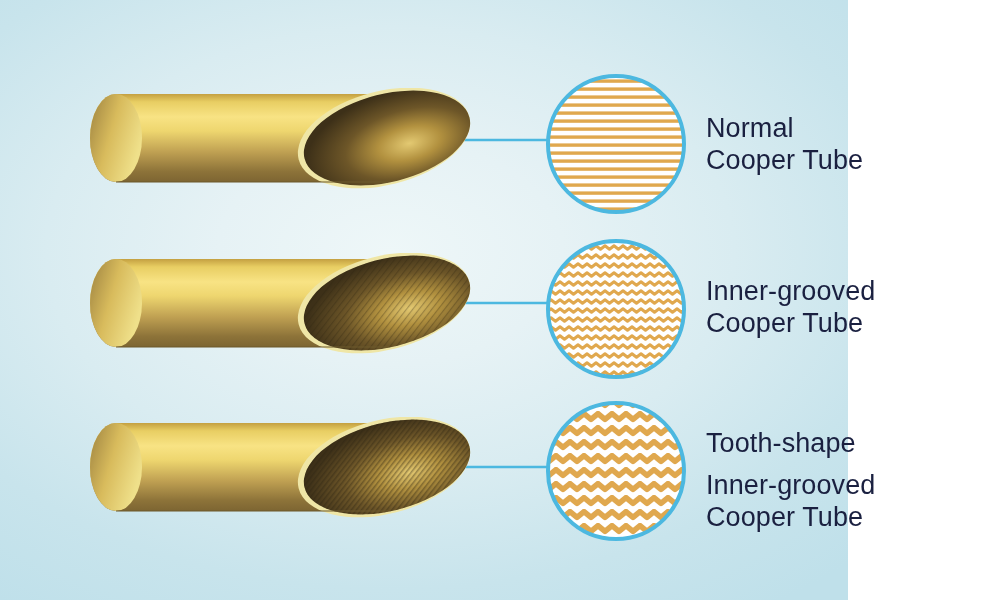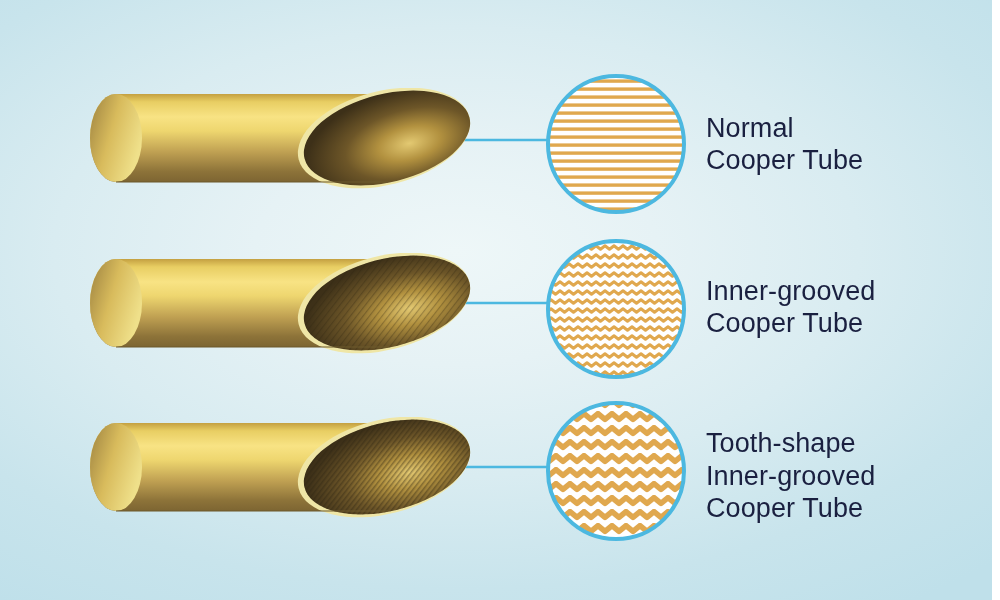--- a/index.html
+++ b/index.html
@@ -7,21 +7,21 @@
     padding: 0;
   }
   body {
     width: 1000px;
     height: 600px;
     overflow: hidden;
     font-family: "Liberation Sans", sans-serif;
   }
   #stage {
     position: relative;
-    width: 992px;
+    width: 848px;
     height: 600px;
     background:
       radial-gradient(ellipse 78% 72% at 46% 42%,
         #eef7f8 0%,
         #e6f2f5 26%,
         #d9ecf1 52%,
         #c8e4ec 78%,
         #bfe0ea 100%);
   }
   .row {
@@ -52,21 +52,21 @@
   .label {
     position: absolute;
     left: 706px;
     color: #1a2040;
     font-size: 27px;
     line-height: 1.18;
     letter-spacing: 0.1px;
     white-space: nowrap;
   }
   .label .line { display: block; }
-  .label.three-line .line:first-child { margin-bottom: 1px; }
+  .label.three-line .line:first-child { margin-bottom: 10px; }
 </style>
 </head>
 <body>
 
 <div id="stage">
 
   <div class="row" style="top:0;">
 
     <div class="connector" style="left:430px; top:128px;">
       <svg class="connector-svg" width="135" height="24" viewBox="0 0 135 24">

